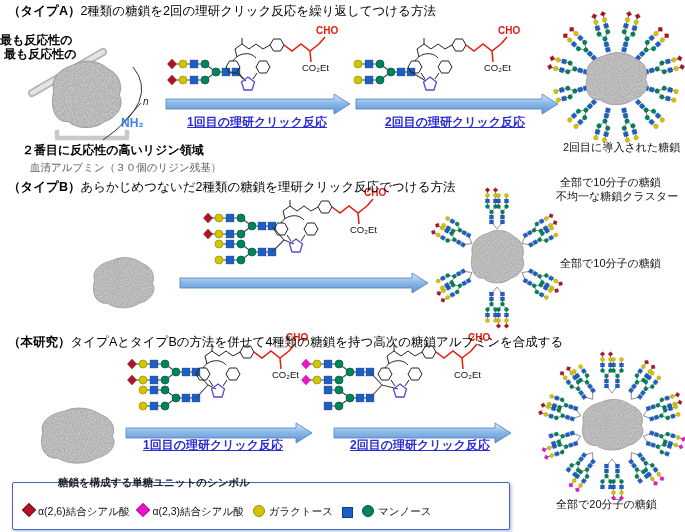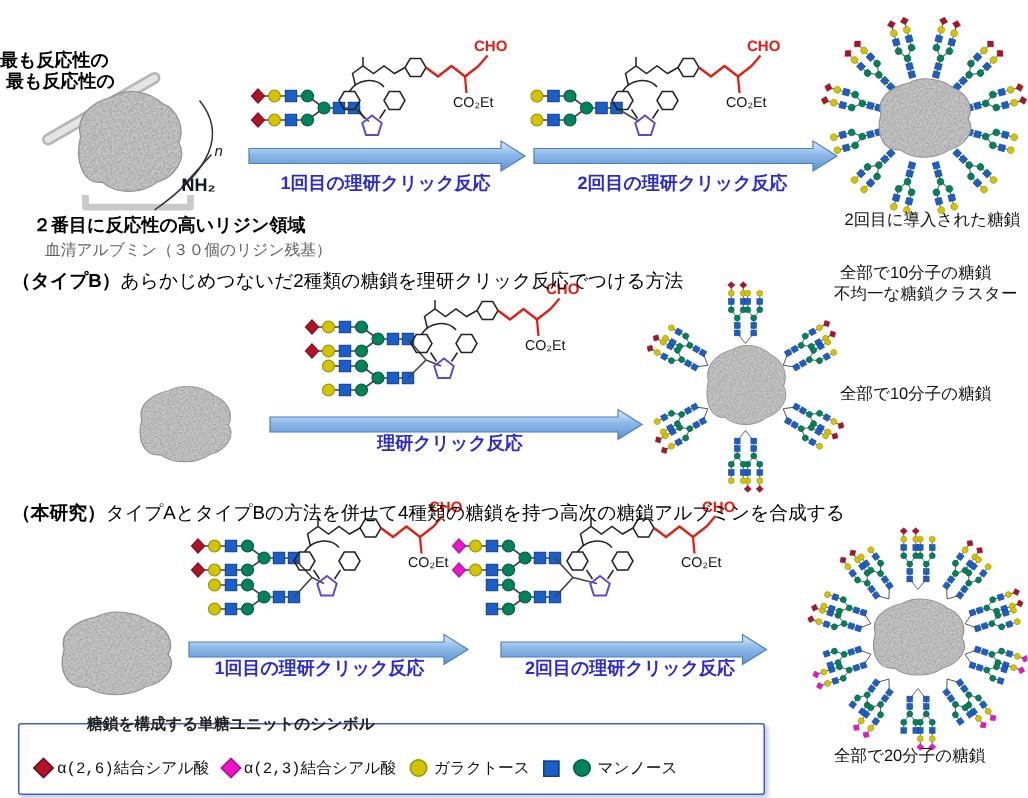--- a/index.html
+++ b/index.html
@@ -4,33 +4,33 @@
 <style>
   html,body{margin:0;padding:0;background:#fff;}
   .canvas{position:relative;width:685px;height:532px;background:#ffffff;overflow:hidden;
           font-family:"Liberation Sans","DejaVu Sans",sans-serif;color:#000;}
   svg.layer{position:absolute;left:0;top:0;}
   .lbl{position:absolute;white-space:nowrap;line-height:1.15;}
   .sec-title{font-size:12.5px;color:#000;}
   .sec-title b{font-weight:bold;}
   .bold12{font-weight:bold;font-size:12px;color:#000;}
   .gray11{font-size:10.5px;color:#5f5f5f;}
-  .rxn{color:#2a2ad6;font-size:12px;text-align:center;font-weight:bold;}
+  .rxn{color:#2a2ad6;font-size:12px;text-align:center;font-weight:bold;text-decoration:underline;}
   .note{font-size:11px;color:#111;}
-  .nh2{font-weight:bold;font-size:12px;color:#0f172a;}
+  .nh2{font-weight:bold;font-size:12px;color:#3b82f6;}
   .nsub{font-size:10px;color:#222;}
   
   .t-cho{fill:#e8190f;font:bold 10px "Liberation Sans",sans-serif;}
   .t-co2{fill:#111;font:9.5px "Liberation Sans",sans-serif;}
   
   .legend-box{position:absolute;left:12px;top:482px;width:496px;height:46px;background:#fff;
               border:1.5px solid #3f63c8;border-radius:2px;box-shadow:1.5px 2px 3px rgba(120,140,180,.45);}
   .legend-title{position:absolute;left:24px;top:476px;font-size:10.5px;font-weight:bold;color:#222;padding-left:34px;}
   .legend-row{position:absolute;left:24px;top:505px;display:flex;align-items:center;gap:9px;font-size:10.5px;color:#111;}
-  .legend-item{display:flex;align-items:center;gap:4px;font-family:Liberation Mono, monospace;}
+  .legend-item{display:flex;gap:4px;}
   .sym{display:inline-block;}
   .sym.diam{width:8px;height:8px;transform:rotate(45deg);}
   .sym.circ{width:10px;height:10px;border-radius:50%;}
   .sym.sqr{width:9px;height:9px;}
   .c-sia26{background:#b01226;border:1px solid #7d0c1b;}
   .c-sia23{background:#f011cc;border:1px solid #b00e93;}
   .c-gal{background:#d4c400;border:1px solid #9a8f00;}
   .c-glcnac{background:#1a5fc8;border:1px solid #0f3f8f;}
   .c-man{background:#00835c;border:1px solid #005a3f;}
 </style>
@@ -257,41 +257,43 @@
       <use href="#clustRY" transform="rotate(-18) translate(66,0)"></use>
       <use href="#clustMN" transform="rotate(18) translate(66,0)"></use>
       <use href="#clustMN" transform="rotate(54) translate(66,0)"></use>
       <use href="#clustMN" transform="rotate(90) translate(66,0)"></use>
       <use href="#clustMN" transform="rotate(126) translate(66,0)"></use>
       <use href="#clustMN" transform="rotate(162) translate(66,0)"></use>
       <use href="#blob" transform="scale(1.5,1.25)"></use>
     </g>
   </svg>
 
+  <div class="lbl sec-title" style="left:8px;top:4px;">
+    <b>（タイプA）</b><span>2種類の糖鎖を2回の理研クリック反応を繰り返してつける方法</span>
+  </div>
 
   <div class="lbl bold12" style="left:0;top:34px;">最も反応性の</div>
   <div class="lbl bold12" style="left:4px;top:48px;">最も反応性の</div>
 
   <div class="lbl nsub" style="left:143px;top:96px;font-style:italic;">n</div>
   <div class="lbl nh2" style="left:121px;top:117px;">NH₂</div>
 
   <div class="lbl bold12" style="left:22px;top:144px;">２番目に反応性の高いリジン領域</div>
   <div class="lbl gray11" style="left:30px;top:161px;">血清アルブミン（３０個のリジン残基）</div>
 
   <div class="lbl rxn" style="left:162px;top:116px;width:190px;">1回目の理研クリック反応</div>
   <div class="lbl rxn" style="left:360px;top:116px;width:190px;">2回目の理研クリック反応</div>
 
   <div class="lbl note" style="left:563px;top:141px;">2回目に導入された糖鎖</div>
   <div class="lbl note" style="left:556px;top:158px;margin-top:32px;">不均一な糖鎖クラスター</div>
   <div class="lbl note" style="left:560px;top:176px;">全部で10分子の糖鎖</div>
 
   <div class="lbl sec-title" style="left:8px;top:180px;">
     <b>（タイプB）</b><span>あらかじめつないだ2種類の糖鎖を理研クリック反応でつける方法</span>
   </div>
-  <div class="lbl rxn" style="left:220px;top:289px;width:160px;">理研クリック反応</div>
   <div class="lbl note" style="left:560px;top:257px;">全部で10分子の糖鎖</div>
 
   <div class="lbl sec-title" style="left:8px;top:335px;">
     <b>（本研究）</b><span>タイプAとタイプBの方法を併せて4種類の糖鎖を持つ高次の糖鎖アルブミンを合成する</span>
   </div>
   <div class="lbl rxn" style="left:118px;top:439px;width:190px;">1回目の理研クリック反応</div>
   <div class="lbl rxn" style="left:330px;top:439px;width:180px;">2回目の理研クリック反応</div>
   <div class="lbl note" style="left:556px;top:498px;">全部で20分子の糖鎖</div>
 
   <div class="legend-box"></div>

